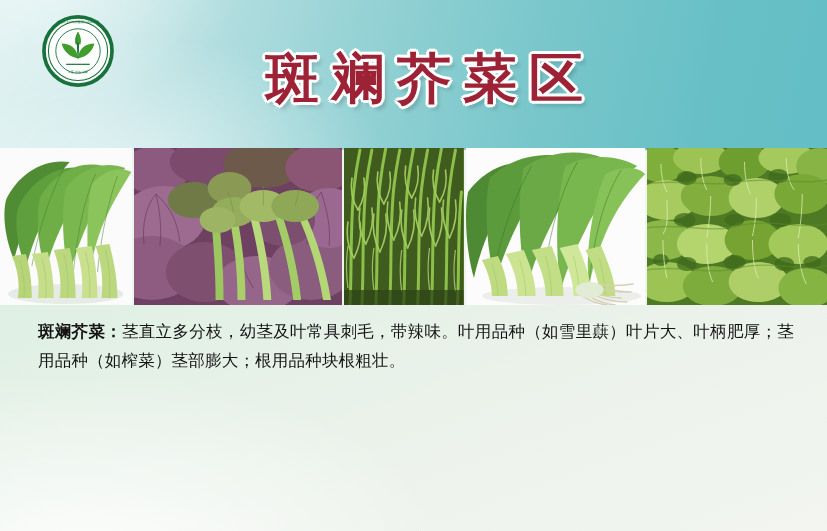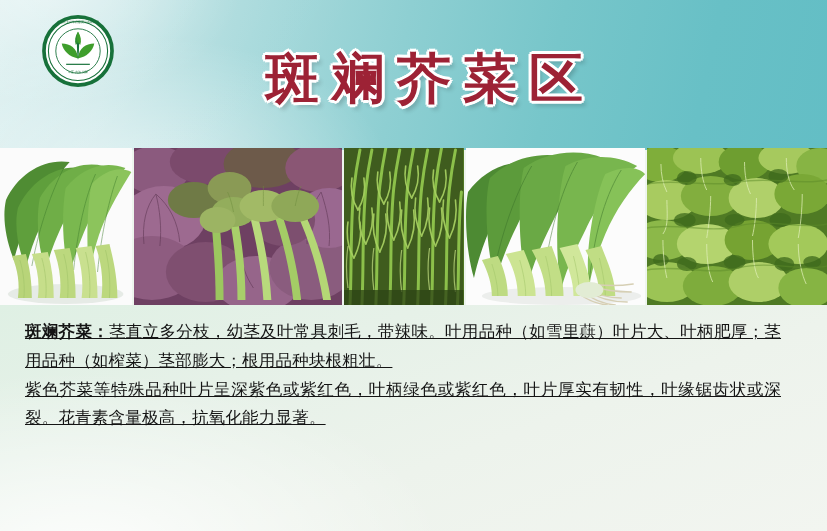--- a/index.html
+++ b/index.html
@@ -100,29 +100,28 @@
     position: absolute;
     left: 0; top: 305px;
     width: 827px;
     height: 226px;
     background:
       radial-gradient(ellipse 520px 260px at 10% 110%, rgba(255,255,255,0.85) 0%, rgba(255,255,255,0.0) 70%),
       linear-gradient(160deg, #dff0e4 0%, #e6f1e8 30%, #edf3ec 60%, #f2f5f0 100%);
   }
   .text-block {
     position: absolute;
-    left: 25px; top: 318px;
+    left: 38px; top: 318px;
     width: 756px;
     color: #141414;
     font-family: "DejaVu Sans", "Liberation Sans", sans-serif;
     font-size: 16.5px;
     line-height: 28.5px;
     letter-spacing: 0.2px;
     text-align: justify;
-    text-decoration: underline;
   }
   .para { margin: 0 0 0.5px 0; }
   .lead { font-weight: 700; }
 </style>
 </head>
 <body>
 
 <div class="poster">
 
   <div class="header">
@@ -382,16 +381,15 @@
           <path d="M0 122 C30 116 60 128 92 120 C124 112 154 124 181 118"></path>
         </g>
       </svg>
     </div>
   </div>
 
   <div class="body-bg"></div>
 
   <div class="text-block">
     <p class="para"><span class="lead">斑斓芥菜：</span><span>茎直立多分枝，幼茎及叶常具刺毛，带辣味。叶用品种（如雪里蕻）叶片大、叶柄肥厚；茎用品种（如榨菜）茎部膨大；根用品种块根粗壮。</span></p>
-    <p class="para">紫色芥菜等特殊品种叶片呈深紫色或紫红色，叶柄绿色或紫红色，叶片厚实有韧性，叶缘锯齿状或深裂。花青素含量极高，抗氧化能力显著。</p>
   </div>
 
 </div>
 
 </body></html>

